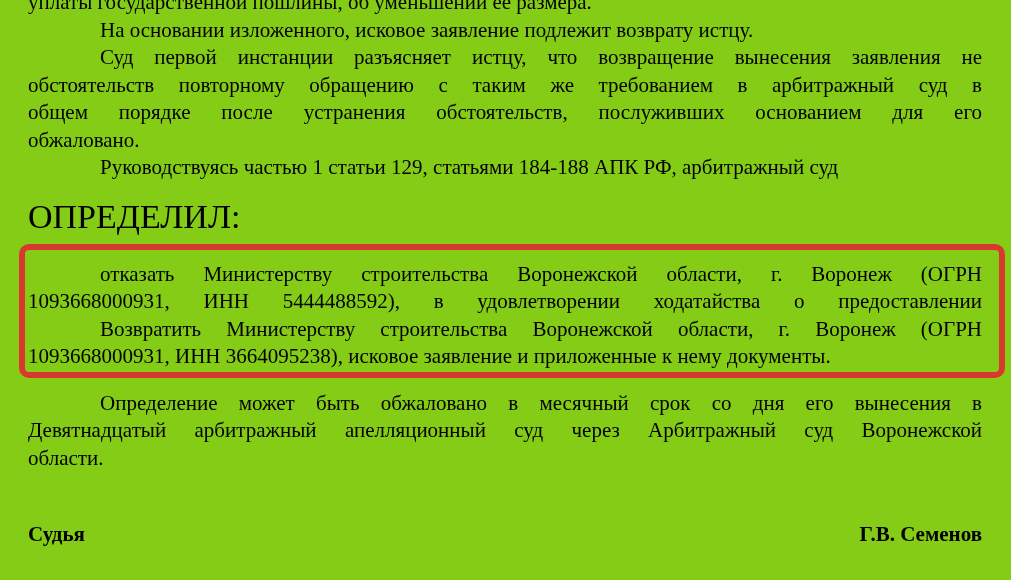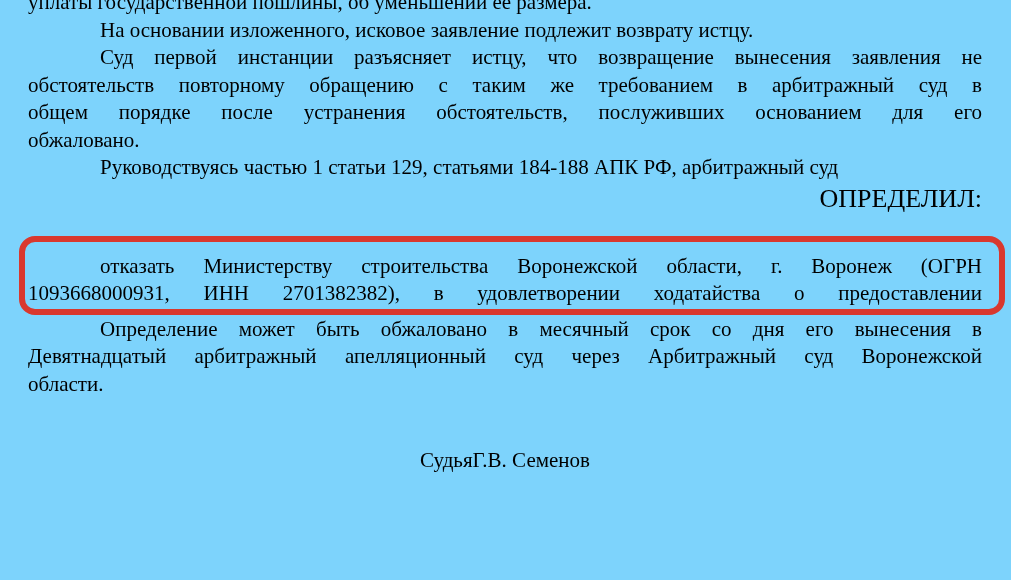--- a/index.html
+++ b/index.html
@@ -2,50 +2,51 @@
 <html><head>
 <meta charset="utf-8">
 <style>
   html, body { margin: 0; padding: 0; background: #ffffff; }
   .page {
     position: relative;
     width: 1011px;
     height: 580px;
     box-sizing: border-box;
     padding: 0 29px 0 28px;
-    background: #7dd3fc;
+    background: #84cc16;
     overflow: hidden;
     font-family: "Liberation Serif", serif;
     font-size: 21px;
     line-height: 27.5px;
     color: #000000;
   }
   .line {
     text-align: justify;
     text-align-last: justify;
   }
   .last  { text-align-last: left; }
   .ind   { text-indent: 72px; }
   .cut   { margin-top: -11px; }
   .heading {
-    text-align: right;
-    font-size: 26px;
+    text-align: left;
+    font-size: 34px;
     line-height: 34px;
+    margin-top: 18px;
   }
   .highlight-box {
     border: 6px solid #d9382e;
-    border-radius: 16px;
-    margin: 20px -23px 0 -9px;
+    border-radius: 10px;
+    margin: 10px -23px 0 -9px;
     padding: 11px 17px 1px 3px;
   }
-  .para-appeal { margin-top: 1px; }
+  .para-appeal { margin-top: 12px; }
   .signature-row {
     display: flex;
-    justify-content: center;
-    font-weight: normal;
+    justify-content: space-between;
+    font-weight: bold;
     margin-top: 49px;
   }
 </style>
 </head>
 <body>
 
 <div class="page">
 
   <div class="line last cut">уплаты государственной пошлины, об уменьшении ее размера.</div>
 
@@ -58,21 +59,25 @@
     <div class="line last">обжаловано.</div>
   </div>
 
   <div class="line last ind">Руководствуясь частью 1 статьи 129, статьями 184-188 АПК РФ, арбитражный суд</div>
 
   <div class="heading">ОПРЕДЕЛИЛ:</div>
 
   <div class="highlight-box">
     <div>
       <div class="line ind">отказать Министерству строительства Воронежской области, г. Воронеж (ОГРН</div>
-      <div class="line">1093668000931, ИНН 2701382382), в удовлетворении ходатайства о предоставлении</div>
+      <div class="line">1093668000931, ИНН 5444488592), в удовлетворении ходатайства о предоставлении</div>
+    </div>
+    <div>
+      <div class="line ind">Возвратить Министерству строительства Воронежской области, г. Воронеж (ОГРН</div>
+      <div class="line last">1093668000931, ИНН 3664095238), исковое заявление и приложенные к нему документы.</div>
     </div>
   </div>
 
   <div class="para-appeal">
     <div class="line ind">Определение может быть обжаловано в месячный срок со дня его вынесения в</div>
     <div class="line">Девятнадцатый арбитражный апелляционный суд через Арбитражный суд Воронежской</div>
     <div class="line last">области.</div>
   </div>
 
   <div class="signature-row">

